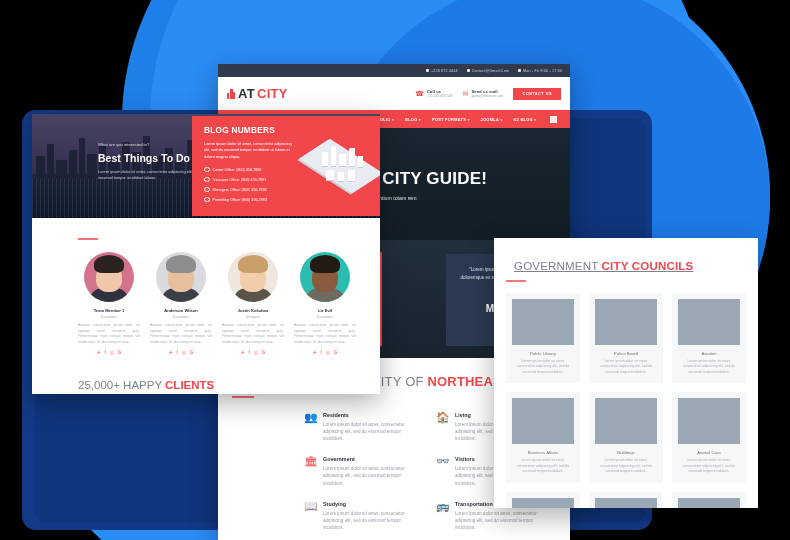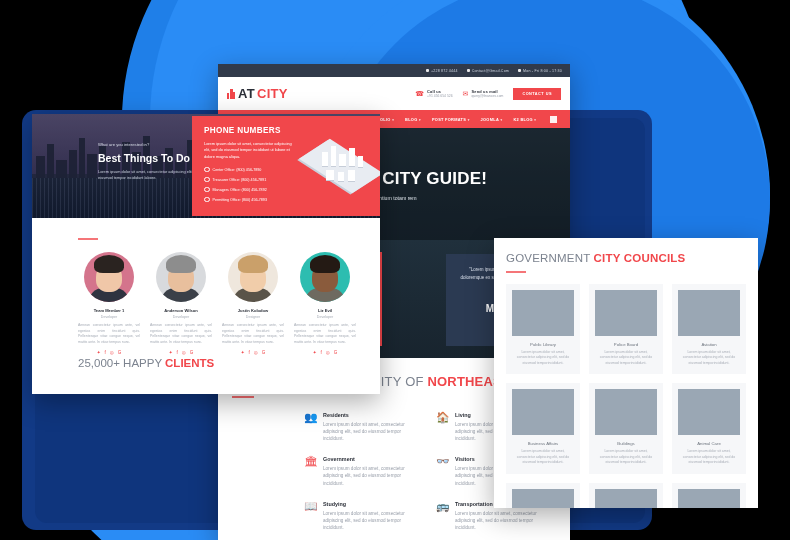--- a/index.html
+++ b/index.html
@@ -181,27 +181,27 @@
   .tm .ph .face{position:absolute;left:50%;top:52%;transform:translate(-50%,-50%);
     width:26px;height:28px;border-radius:46% 46% 42% 42%;}
   .tm .ph .hair{position:absolute;left:50%;top:24%;transform:translate(-50%,-50%);
     width:30px;height:18px;border-radius:50% 50% 30% 30%;}
   .tm .ph .body{position:absolute;left:50%;bottom:-6px;transform:translateX(-50%);
     width:40px;height:20px;border-radius:14px 14px 0 0;}
   .tm .nm{margin-top:6px;font-size:4.1px;font-weight:bold;color:#2b2f38;}
   .tm .rl{margin-top:2px;font-size:3.6px;color:#a6acb6;}
   .tm .bio{margin-top:4px;font-size:3.5px;line-height:1.6;color:#a6acb6;text-align:justify;}
   .tm .soc{margin-top:5px;display:flex;justify-content:center;gap:4px;color:#f1474b;font-size:4.6px;}
-  .clients{margin:2px 0 0 46px;font-size:11.5px;color:#7c838f;font-weight:normal;}
+  .clients{margin:24px 0 0 46px;font-size:11.5px;color:#7c838f;font-weight:normal;}
   .clients b{color:#f1474b;font-weight:bold;}
 
   
   .card-right{left:494px;top:238px;width:264px;height:270px;}
   .r-body{padding:14px 12px 0 12px;}
-  .r-body h2{margin:0;font-size:11.5px;color:#7c838f;font-weight:normal;letter-spacing:.2px;}
+  .r-body h2{margin:8px;font-size:11.5px;color:#7c838f;font-weight:normal;letter-spacing:.2px;text-decoration:underline;}
   .r-body h2 b{color:#f1474b;font-weight:bold;}
   .r-body .rule{width:20px;height:2px;background:#f1474b;opacity:.75;margin:7px 0 11px 0;}
   .rgrid{display:grid;grid-template-columns:repeat(3,1fr);gap:9px;}
   .rc{background:#f6f7f9;padding:6px 6px 8px;}
   .rc .img{width:100%;height:46px;background:#9aa7b4;position:relative;overflow:hidden;}
   .rc .cap{margin-top:6px;text-align:center;font-size:4.3px;color:#6e757f;}
   .rc .txt{margin-top:3px;text-align:center;font-size:3.5px;line-height:1.55;color:#a9aeb7;}
 
   
   .ph1{background:linear-gradient(180deg,#9fb0bf 0%,#c3b9a6 55%,#8f8476 100%);}
@@ -395,21 +395,21 @@
           <i style="left:319px;width:10px;height:34px"></i>
         <i style="left:331px;width:7px;height:26px"></i>
       </div>
       <div class="l-water"></div>
       <div class="ltxt">
         <div class="s">What are you interested in?</div>
         <h2>Best Things To Do In The City</h2>
         <p>Lorem ipsum dolor sit amet, consectetur adipiscing elit sed do eiusmod tempor incididunt labore.</p>
       </div>
       <div class="phone-panel">
-        <h3>PHONE NUMBERS</h3>
+        <h3>BLOG NUMBERS</h3>
         <p class="pp">Lorem ipsum dolor sit amet, consectetur adipiscing elit, sed do eiusmod tempor incididunt ut labore et dolore magna aliqua.</p>
         <ul>
           <li>Center Office: (800) 456-7890</li>
           <li>Treasurer Office: (800) 456-7891</li>
           <li>Managers Office: (800) 456-7892</li>
           <li>Permitting Office: (800) 456-7893</li>
         </ul>
         <div class="iso">
           <div class="plate"></div>
           <div class="blk" style="left:18px;top:22px;width:6px;height:14px"></div>

